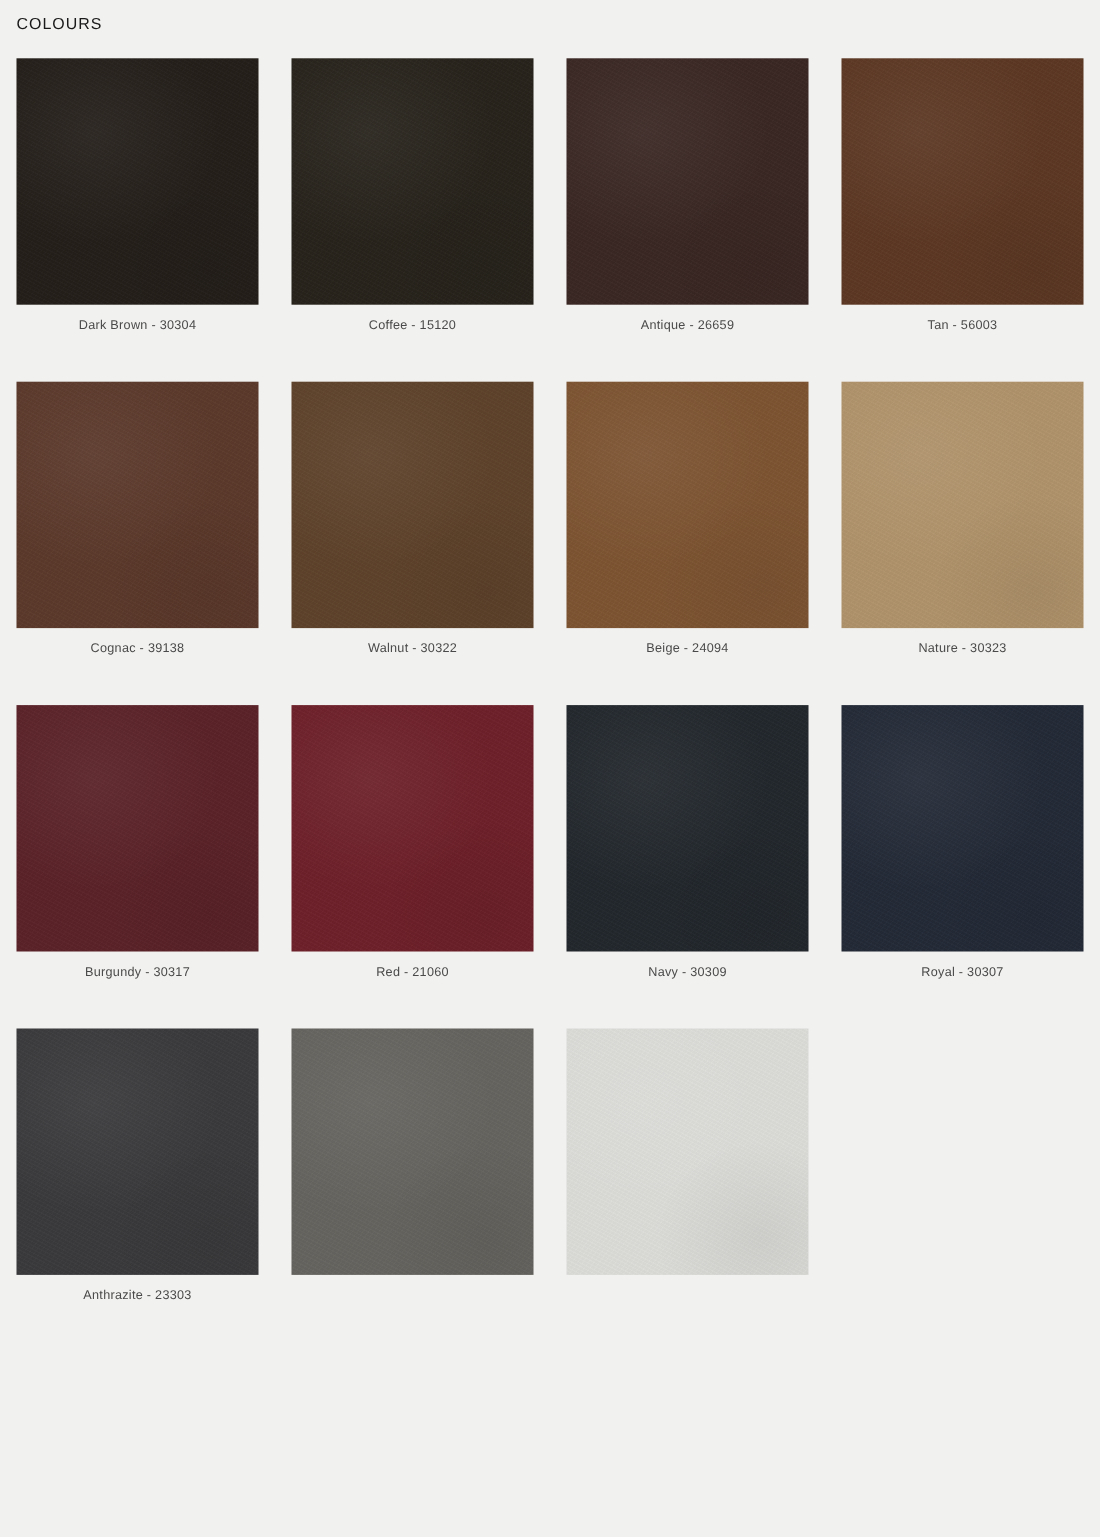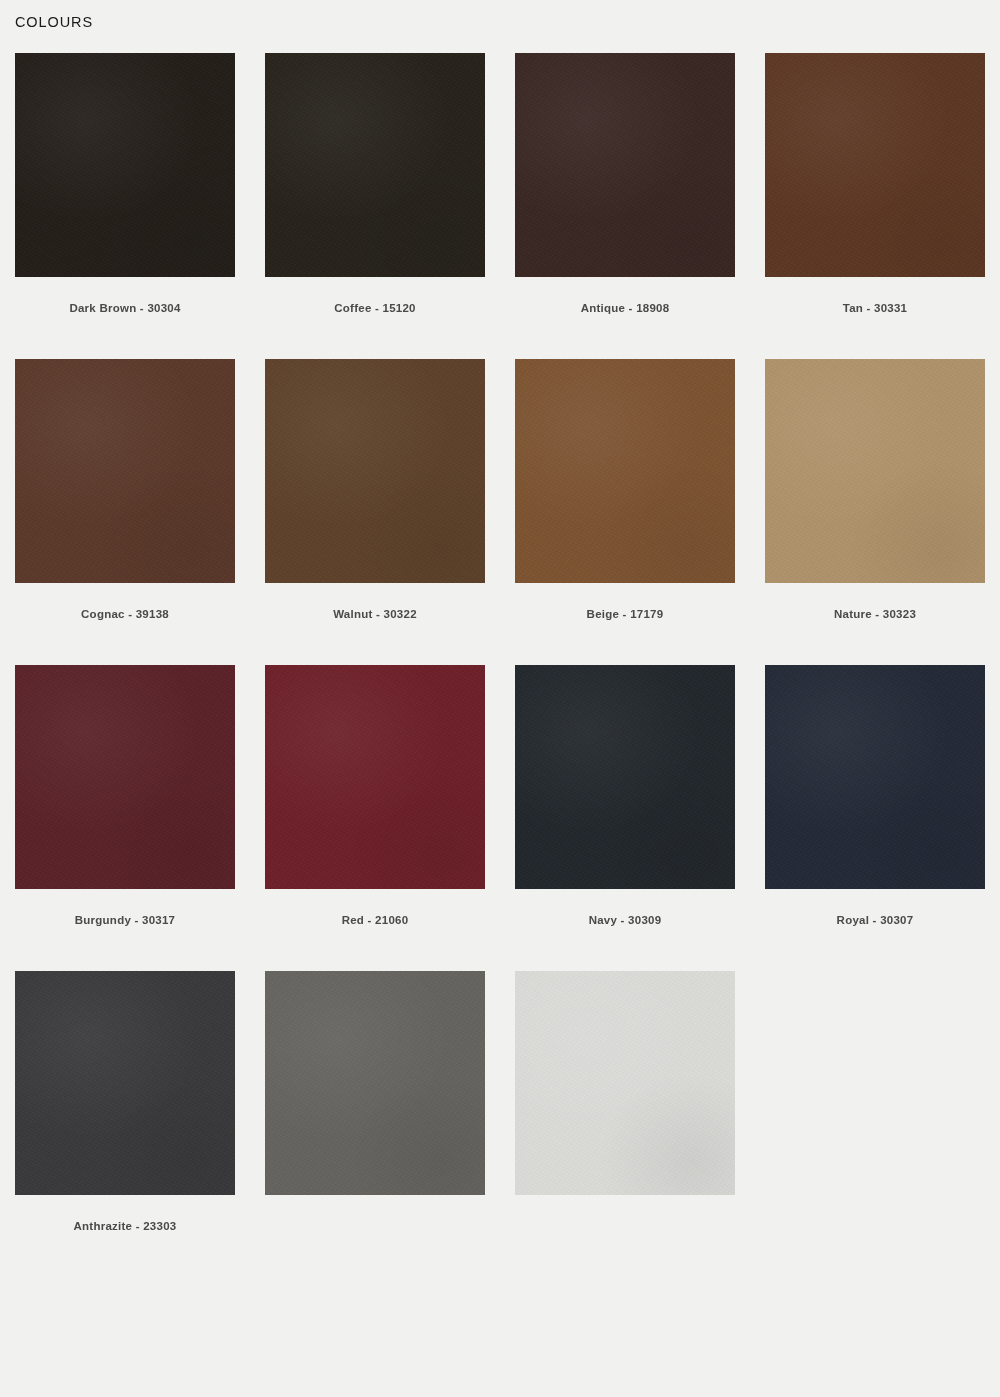--- a/index.html
+++ b/index.html
@@ -55,26 +55,26 @@
   
   .swatch-chip .tex.grain {
     background-image:
       radial-gradient(ellipse 75% 65% at 32% 30%, rgba(255,255,255,0.050), rgba(255,255,255,0) 70%),
       radial-gradient(ellipse 60% 55% at 80% 85%, rgba(0,0,0,0.055), rgba(0,0,0,0) 72%),
       repeating-linear-gradient(27deg, rgba(255,255,255,0.016) 0px, rgba(255,255,255,0.016) 1px, rgba(0,0,0,0.016) 1px, rgba(0,0,0,0.016) 3px),
       repeating-linear-gradient(-54deg, rgba(255,255,255,0.013) 0px, rgba(255,255,255,0.013) 1px, rgba(0,0,0,0.013) 1px, rgba(0,0,0,0.013) 4px);
     mix-blend-mode: normal;
   }
   .swatch-label {
-    margin-top: 25px;
+    margin-top: 13px;
     text-align: center;
     font-size: 11.5px;
     color: #4a4a4a;
     letter-spacing: 0.25px;
-    font-weight: 700;
+    font-weight: 400;
   }
 </style>
 </head>
 <body style="background: rgb(241, 241, 239);">
 
 <div class="page">
 
   <div class="page-title">COLOURS</div>
 
   <div class="swatch-grid">
@@ -87,45 +87,45 @@
       <div class="swatch-cell">
         <div class="swatch-chip" style="background-color: rgb(39, 35, 27);">
           <div class="tex grain"></div>
         </div>
         <div class="swatch-label">Coffee - 15120</div>
       </div>
       <div class="swatch-cell">
         <div class="swatch-chip" style="background-color: rgb(58, 39, 35);">
           <div class="tex grain"></div>
         </div>
-        <div class="swatch-label">Antique - 18908</div>
+        <div class="swatch-label">Antique - 26659</div>
       </div>
       <div class="swatch-cell">
         <div class="swatch-chip" style="background-color: rgb(92, 56, 35);">
           <div class="tex grain"></div>
         </div>
-        <div class="swatch-label">Tan - 30331</div>
+        <div class="swatch-label">Tan - 56003</div>
       </div>
       <div class="swatch-cell">
         <div class="swatch-chip" style="background-color: rgb(91, 57, 43);">
           <div class="tex grain"></div>
         </div>
         <div class="swatch-label">Cognac - 39138</div>
       </div>
       <div class="swatch-cell">
         <div class="swatch-chip" style="background-color: rgb(94, 66, 42);">
           <div class="tex grain"></div>
         </div>
         <div class="swatch-label">Walnut - 30322</div>
       </div>
       <div class="swatch-cell">
         <div class="swatch-chip" style="background-color: rgb(125, 84, 50);">
           <div class="tex grain"></div>
         </div>
-        <div class="swatch-label">Beige - 17179</div>
+        <div class="swatch-label">Beige - 24094</div>
       </div>
       <div class="swatch-cell">
         <div class="swatch-chip" style="background-color: rgb(176, 147, 107);">
           <div class="tex grain"></div>
         </div>
         <div class="swatch-label">Nature - 30323</div>
       </div>
       <div class="swatch-cell">
         <div class="swatch-chip" style="background-color: rgb(90, 34, 40);">
           <div class="tex grain"></div>

